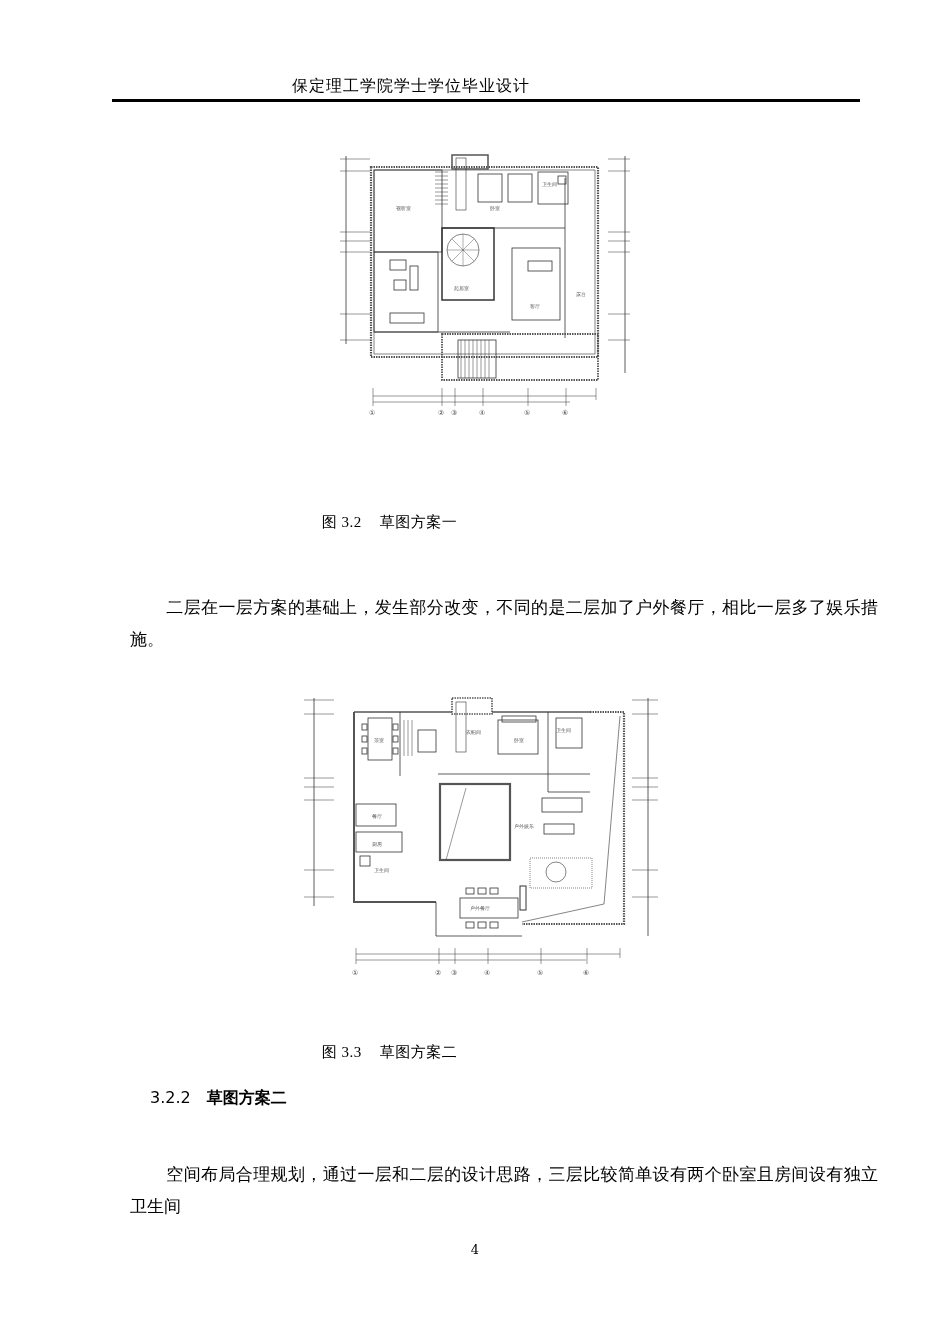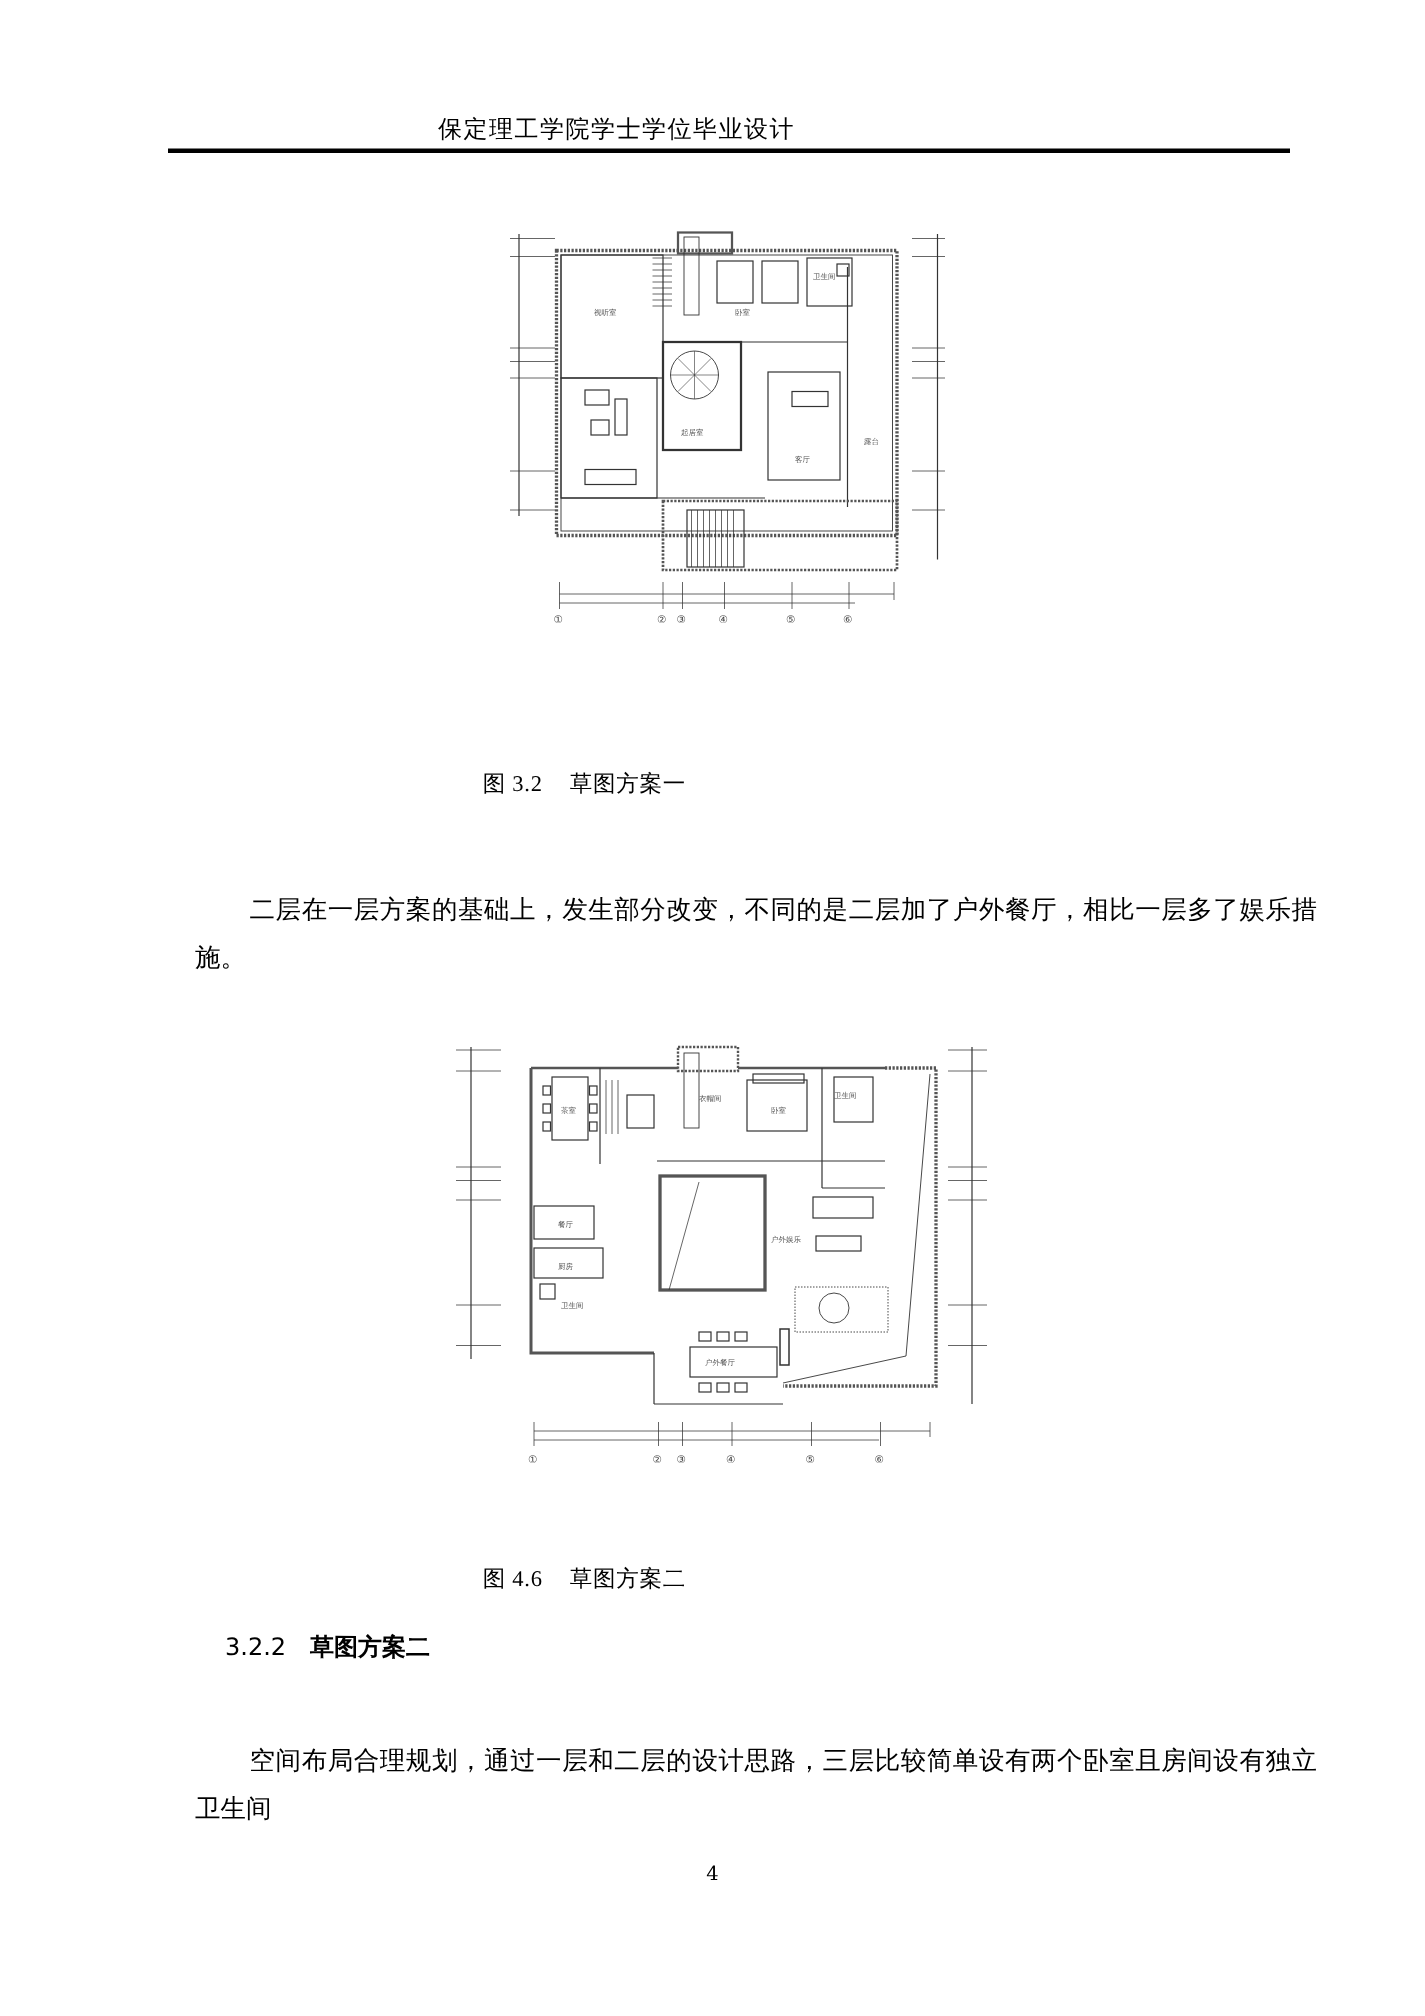--- a/index.html
+++ b/index.html
@@ -249,21 +249,21 @@
       <text x="145" y="283">②</text>
       <text x="161" y="283">③</text>
       <text x="194" y="283">④</text>
       <text x="247" y="283">⑤</text>
       <text x="293" y="283">⑥</text>
     </g>
   </svg>
 </div>
 
 <div class="caption" style="top:1043px;">
-  <span>图 4.6</span><span class="gap"></span><span>草图方案二</span>
+  <span>图 3.3</span><span class="gap"></span><span>草图方案二</span>
 </div>
 
 <div class="section-heading">
   <span class="num">3.2.2</span><span>草图方案二</span>
 </div>
 
 <div class="para" style="top:1158px;"><span class="indent"></span><span>空间布局合理规划，通过一层和二层的设计思路，三层比较简单设有两个卧室且房间设有独立卫生间</span></div>
 
 <div class="page-number">4</div>
 

